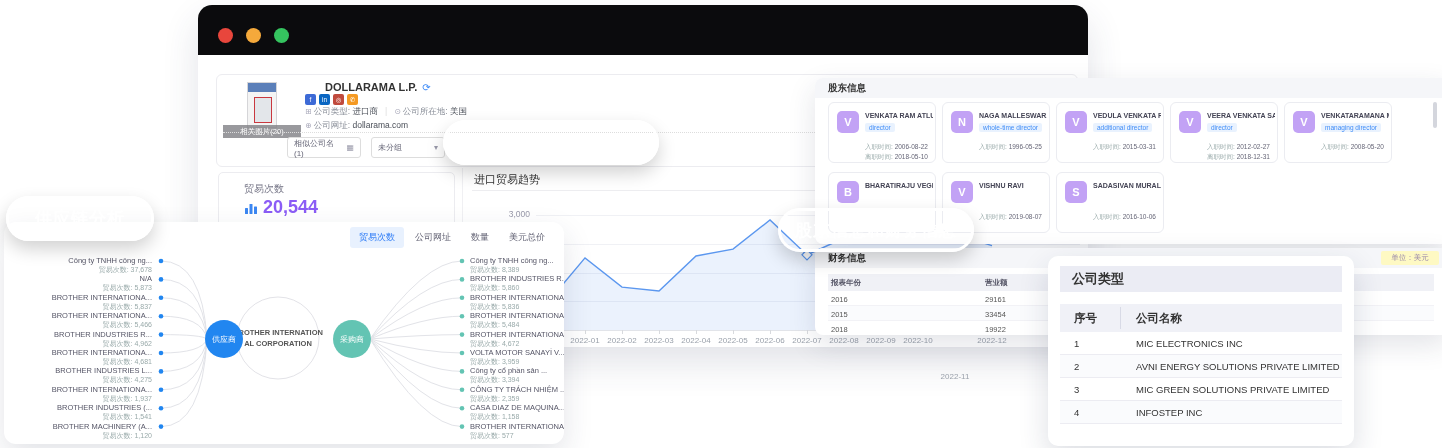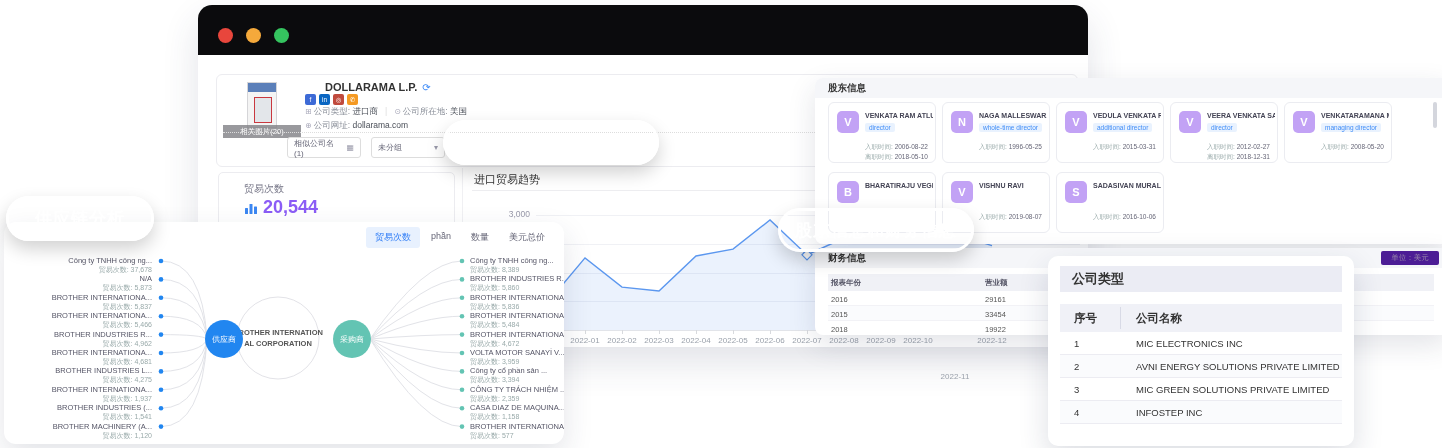--- a/index.html
+++ b/index.html
@@ -75,21 +75,21 @@
              color:#445; white-space:nowrap; overflow:hidden; }
   .sh-badge { position:absolute; left:36px; top:20px; font-size:6.5px; color:#3f8cf7;
               background:#e9f2fe; padding:1px 4px; border-radius:2px; }
   .sh-line { position:absolute; left:36px; font-size:6.5px; color:#9aa; white-space:nowrap; }
   .sh-line b { font-weight:normal; color:#667; }
   .sh-scroll { position:absolute; left:618px; top:24px; width:4px; height:26px; background:#d4d6dd; border-radius:2px; }
 
   
   .fin-panel { position:absolute; left:815px; top:248px; width:632px; height:87px; background:#fff;
                border-radius:8px 0 0 8px; box-shadow:0 10px 28px rgba(40,50,80,.13); overflow:hidden; }
-  .fin-unit { position:absolute; right:8px; top:3px; width:58px; height:14px; background:#4c1d95;
+  .fin-unit { position:absolute; right:8px; top:3px; width:58px; height:14px; background:#fef9c3;
               color:#98a; font-size:7.5px; text-align:center; line-height:14px; border-radius:2px; font-weight:normal; }
   .fin-th { position:absolute; left:13px; top:26px; width:606px; height:17px; background:#f0f1f6;
             font-size:7.5px; font-weight:bold; color:#556; }
   .fin-tr { position:absolute; left:13px; width:606px; height:15px; font-size:7.5px; color:#555;
             border-bottom:1px solid #f2f2f6; }
   .fc1 { position:absolute; left:3px; top:4px; } .fc2 { position:absolute; left:157px; top:4px; }
 
   
   .sc-panel { position:absolute; left:4px; top:222px; width:560px; height:222px; background:#fff;
               border-radius:12px; box-shadow:0 12px 30px rgba(40,50,80,.13); }
@@ -292,21 +292,21 @@
         <div class="fin-tr" style="top: 73px;">
           <span class="fc1">2018</span>
           <span class="fc2">19922</span>
         </div>
       </div>
   </div>
 
   <div class="sc-panel">
     <div class="sc-tabs" id="sc-tabs">
         <span class="sc-tab active">贸易次数</span>
-        <span class="sc-tab">phần</span>
+        <span class="sc-tab">公司网址</span>
         <span class="sc-tab">数量</span>
         <span class="sc-tab">美元总价</span>
       </div>
     <svg id="sc-svg" width="560" height="222" viewBox="0 0 560 222">
         <path d="M157,39 Q198,39 203,117" fill="none" stroke="#e2e3e8" stroke-width="1"></path>
         <circle cx="157" cy="39" r="2.3" fill="#2186f0"></circle>
         <text x="148" y="41" text-anchor="end" font-size="7.5" fill="#556">Công ty TNHH công ng...</text>
         <text x="148" y="50" text-anchor="end" font-size="7" fill="#9aa">贸易次数: 37,678</text>
         <path d="M157,57.4 Q198,57.4 203,117" fill="none" stroke="#e2e3e8" stroke-width="1"></path>
         <circle cx="157" cy="57.4" r="2.3" fill="#2186f0"></circle>

